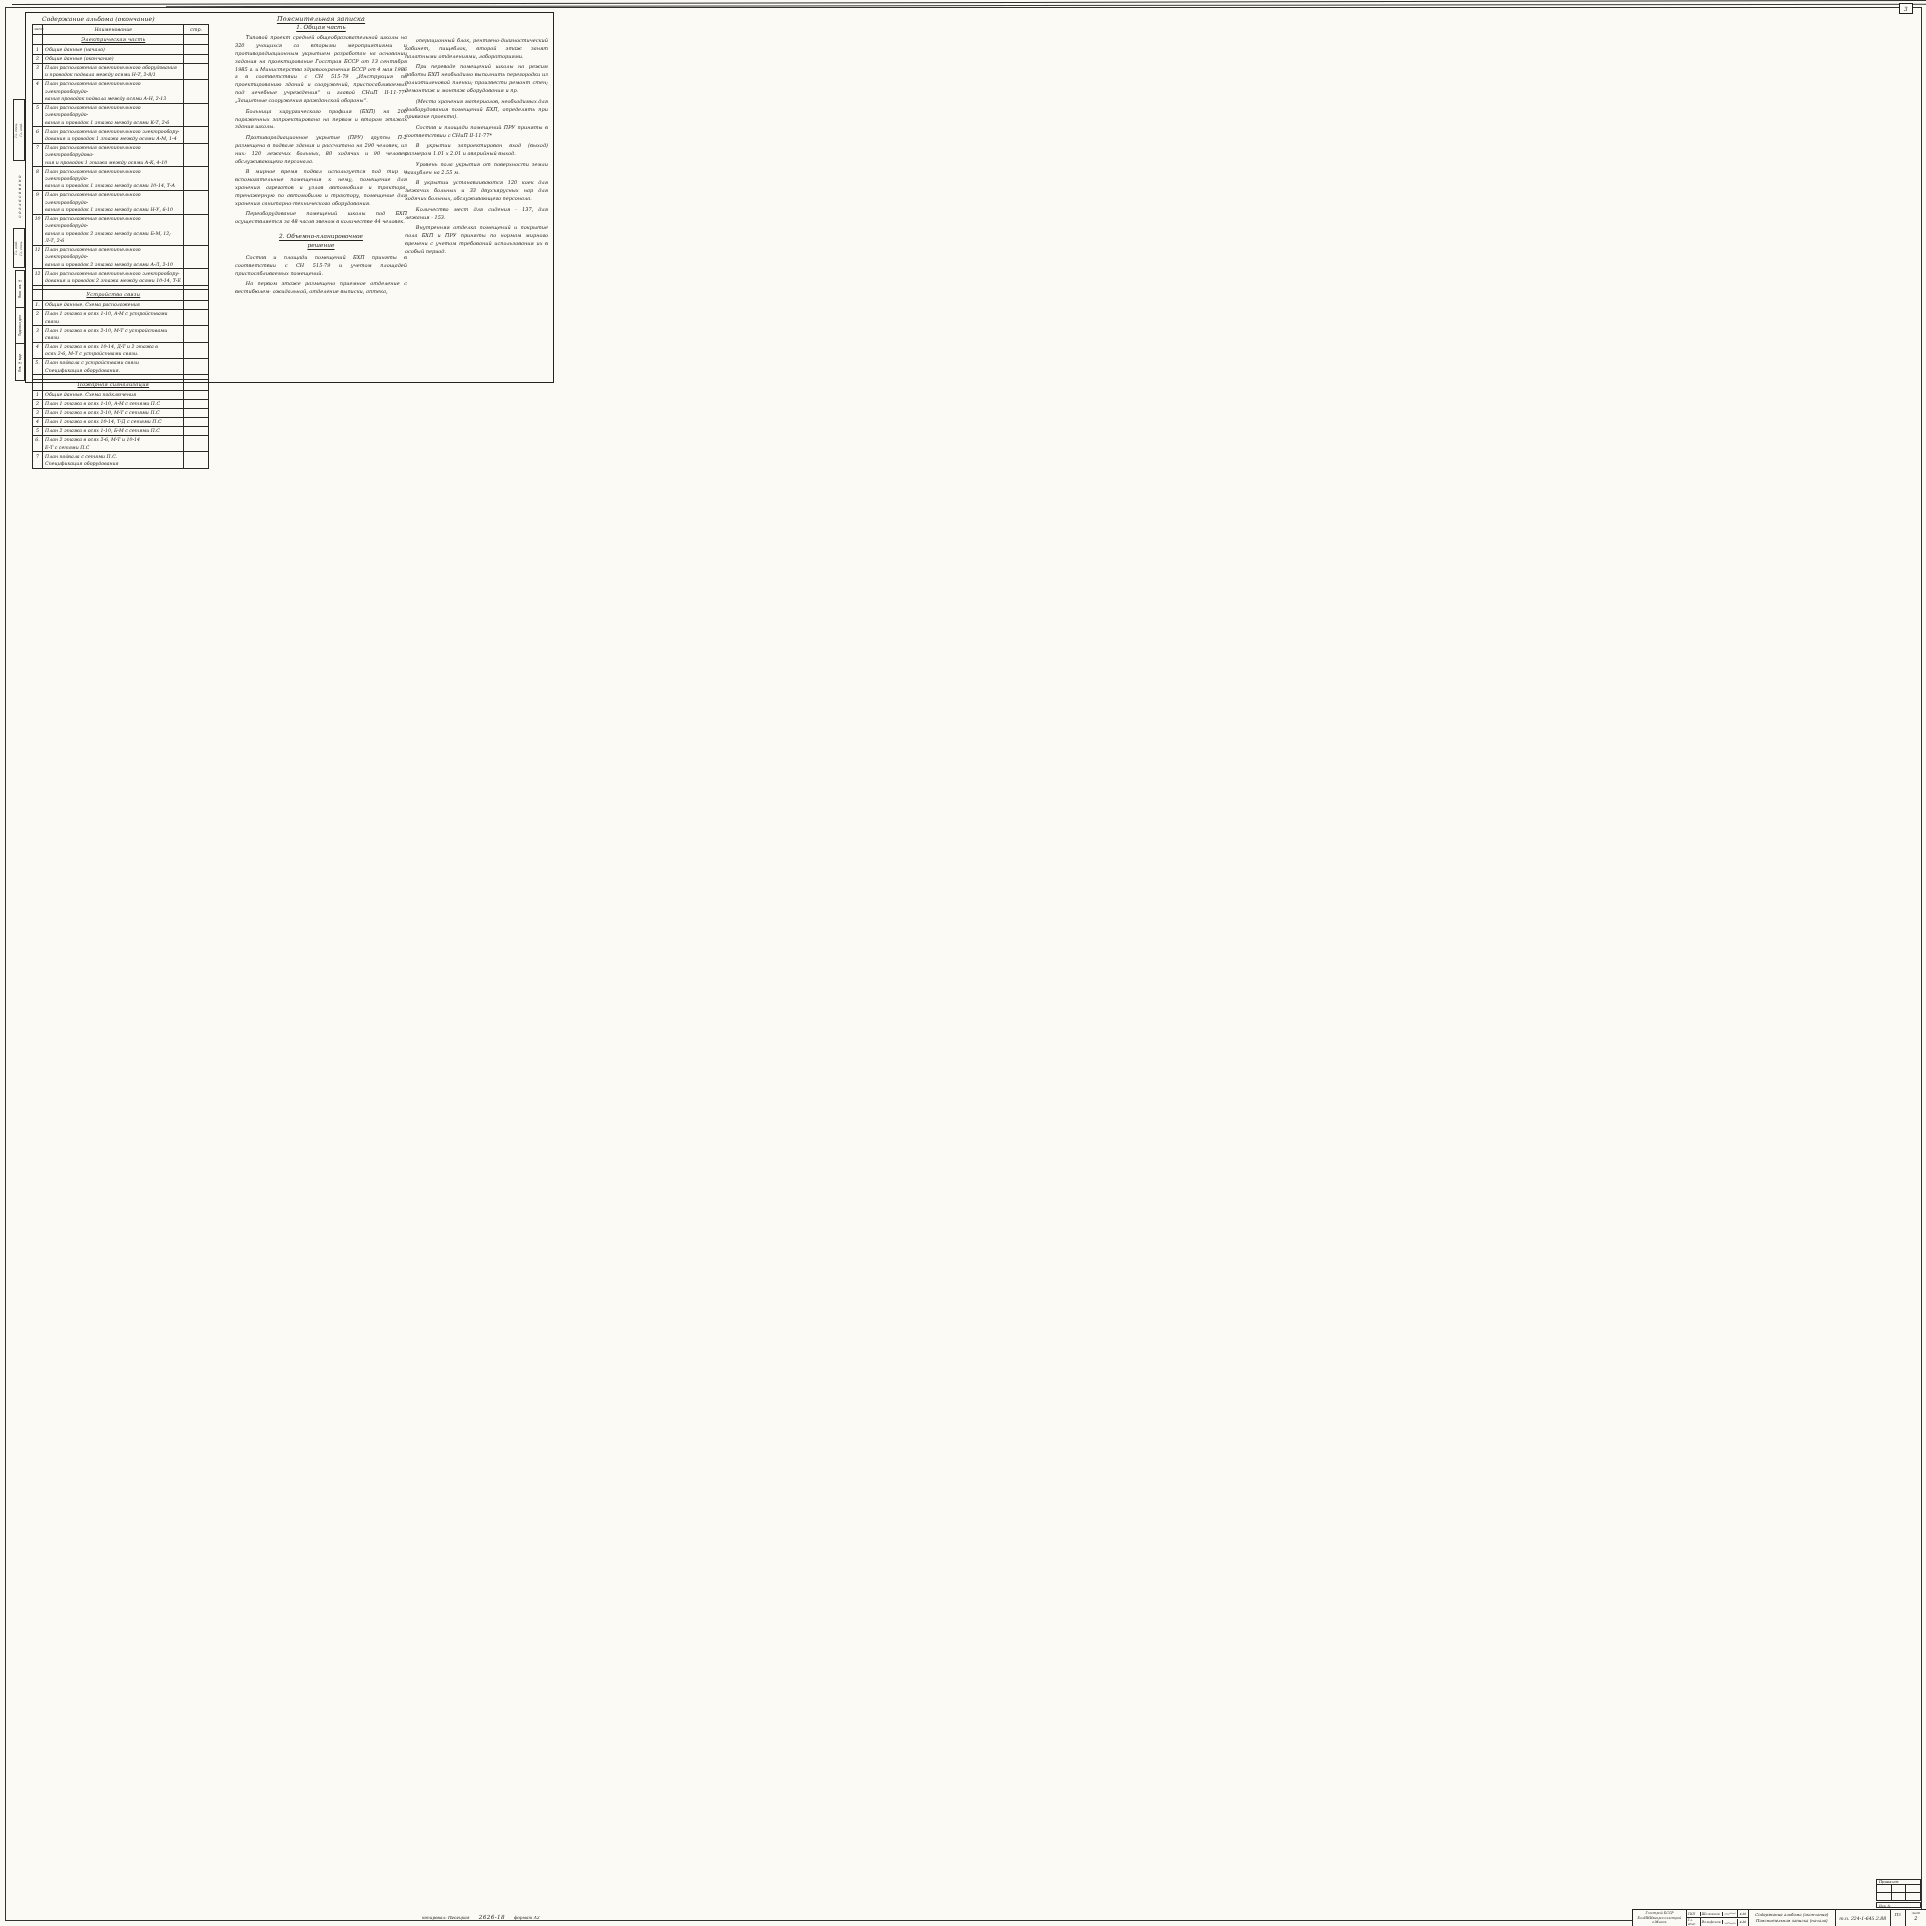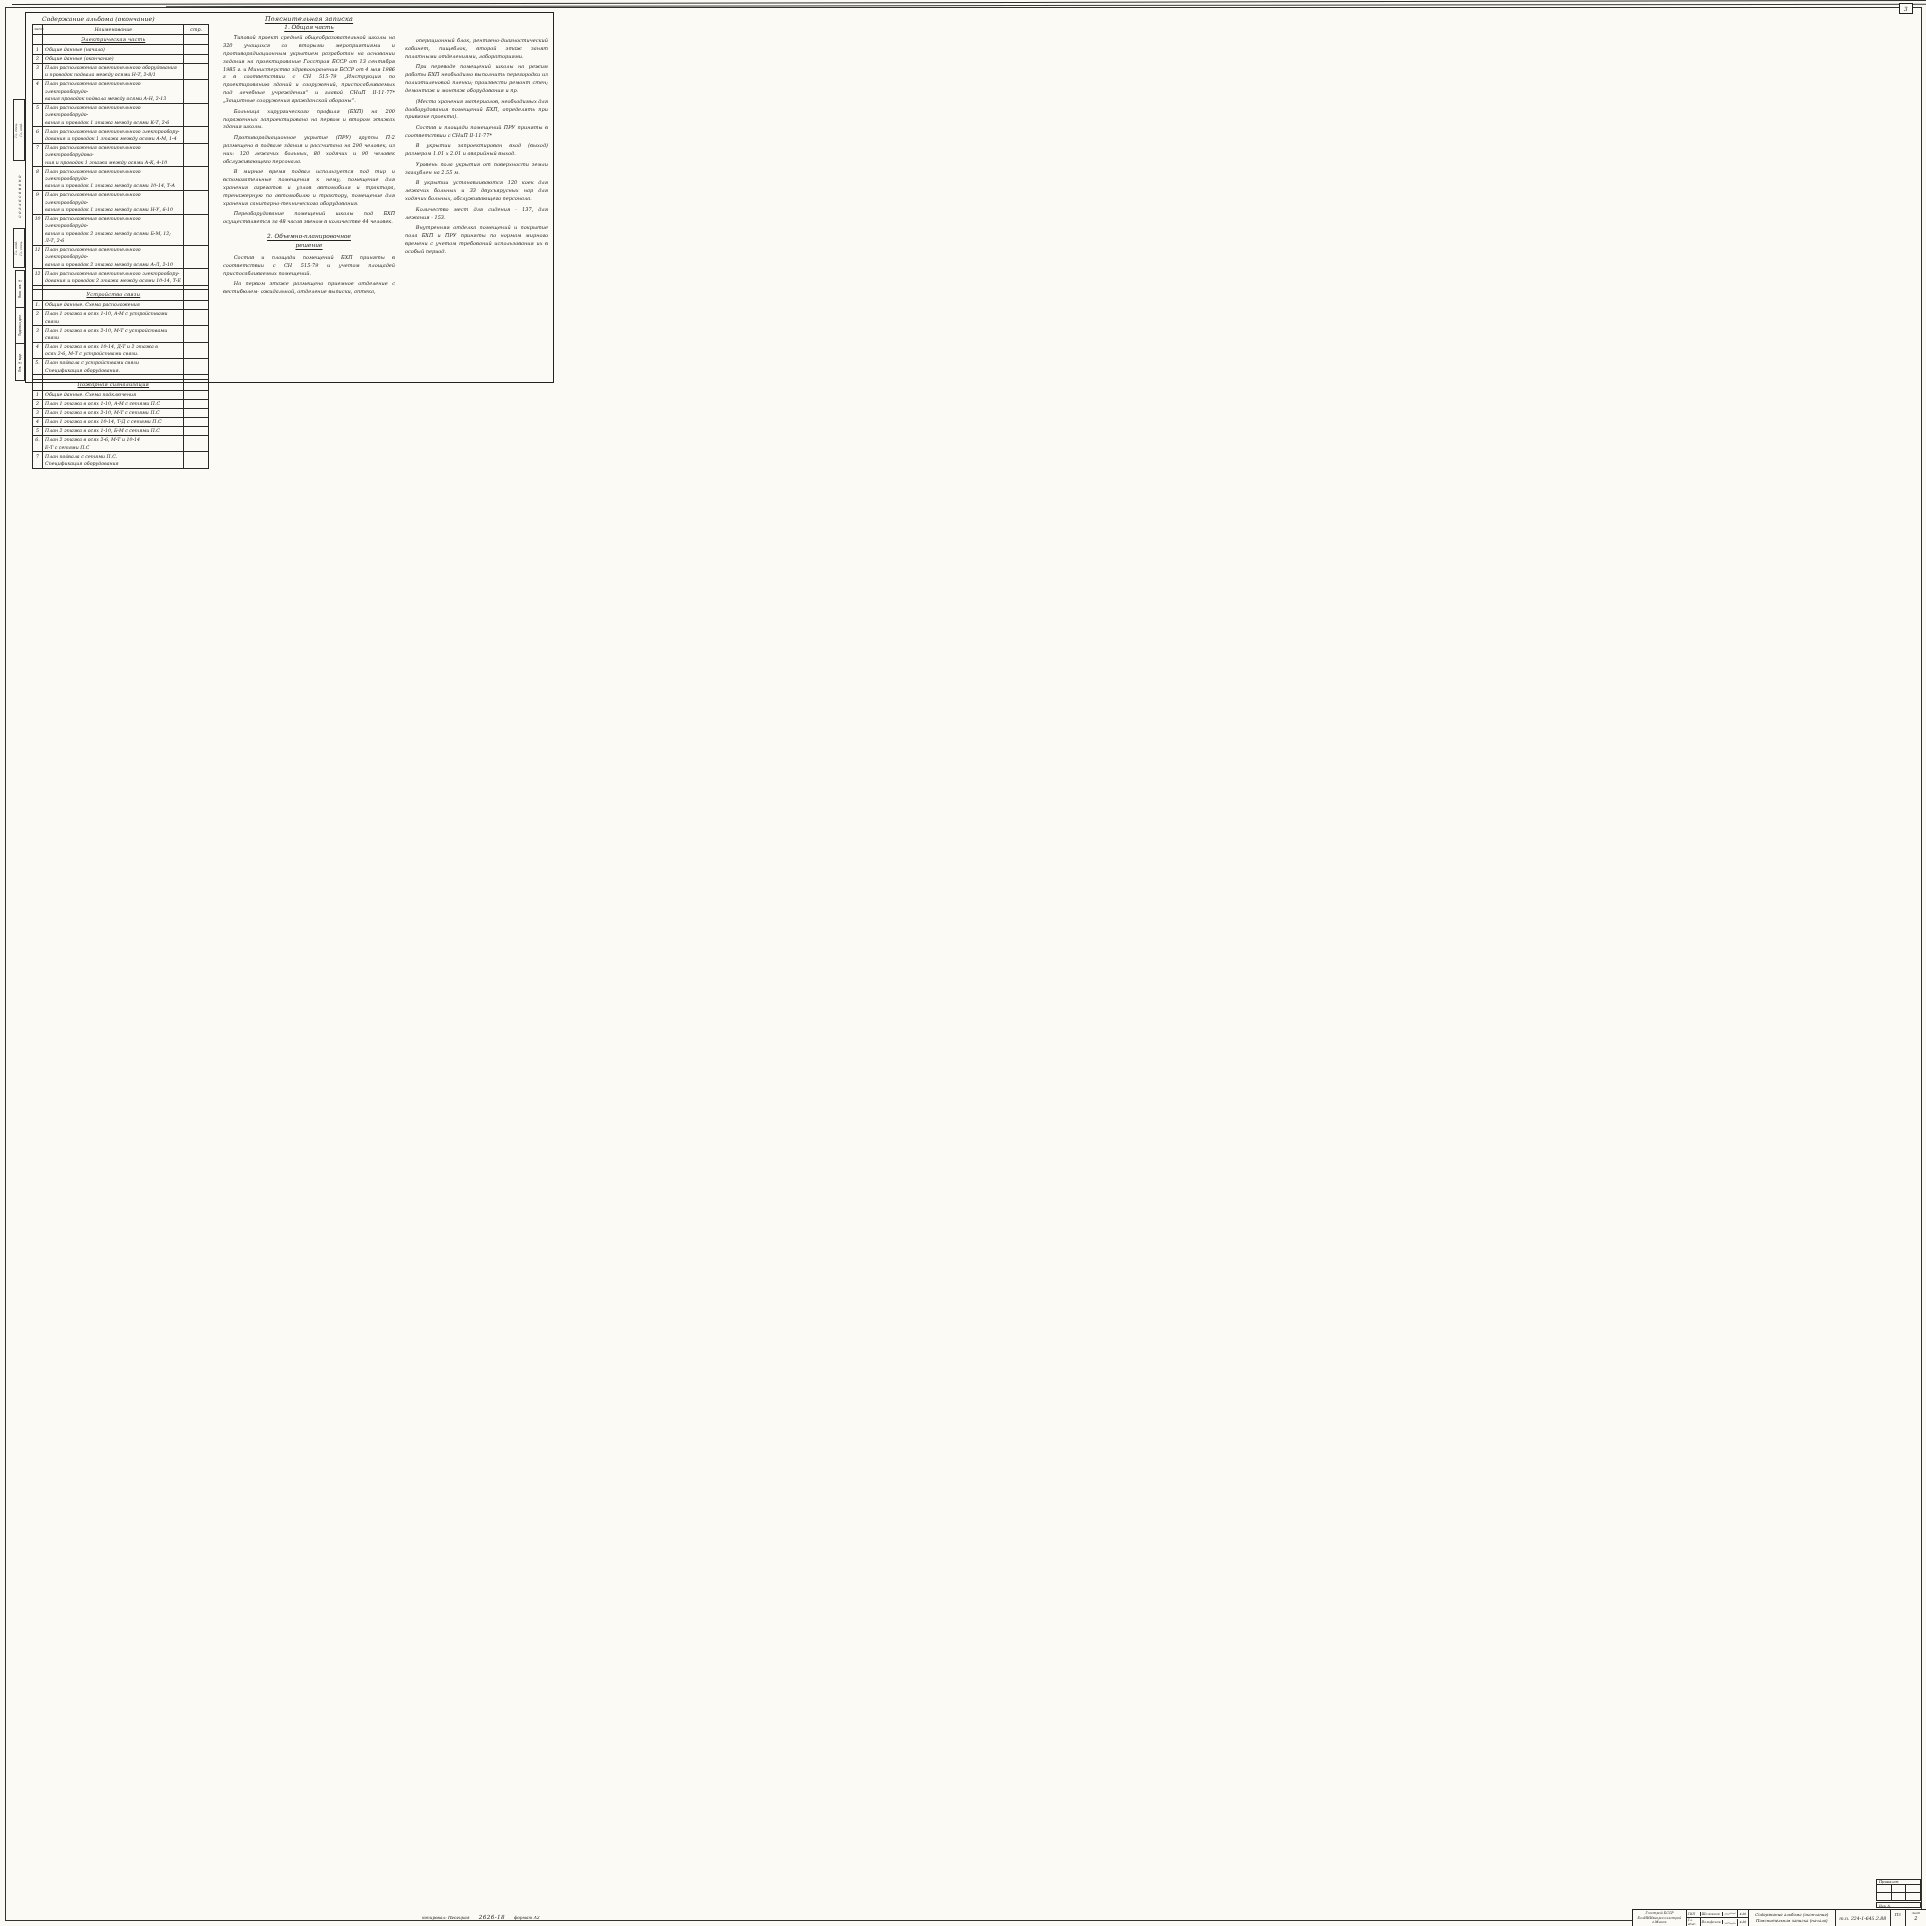--- a/index.html
+++ b/index.html
@@ -77,21 +77,21 @@
   .toc-name{white-space:pre-line;display:block;}
   .sec-head{
     display:block;text-align:center;
     text-decoration:underline;text-underline-offset:1.2px;
     font-size:5px;letter-spacing:0.2px;padding:0.8px 0;
   }
   .toc-table tr.spacer td{height:3.5px;padding:0;}
 
   
   .note-col{position:absolute;font-size:5px;font-style:italic;}
-  .note-col1{left:223px;top:14.6px;width:172px;}
+  .note-col1{left:235px;top:14.6px;width:172px;}
   .note-col2{left:405px;top:37px;width:143px;}
   .note-title{
     text-align:center;font-size:6.4px;margin:0 0 1.5px 0;
     text-decoration:underline;text-underline-offset:1.5px;letter-spacing:0.2px;
   }
   .note-sub{
     text-align:center;font-size:5.8px;margin:0 0 3.9px 0;
     text-decoration:underline;text-underline-offset:1.5px;
   }
   .note-col p{

